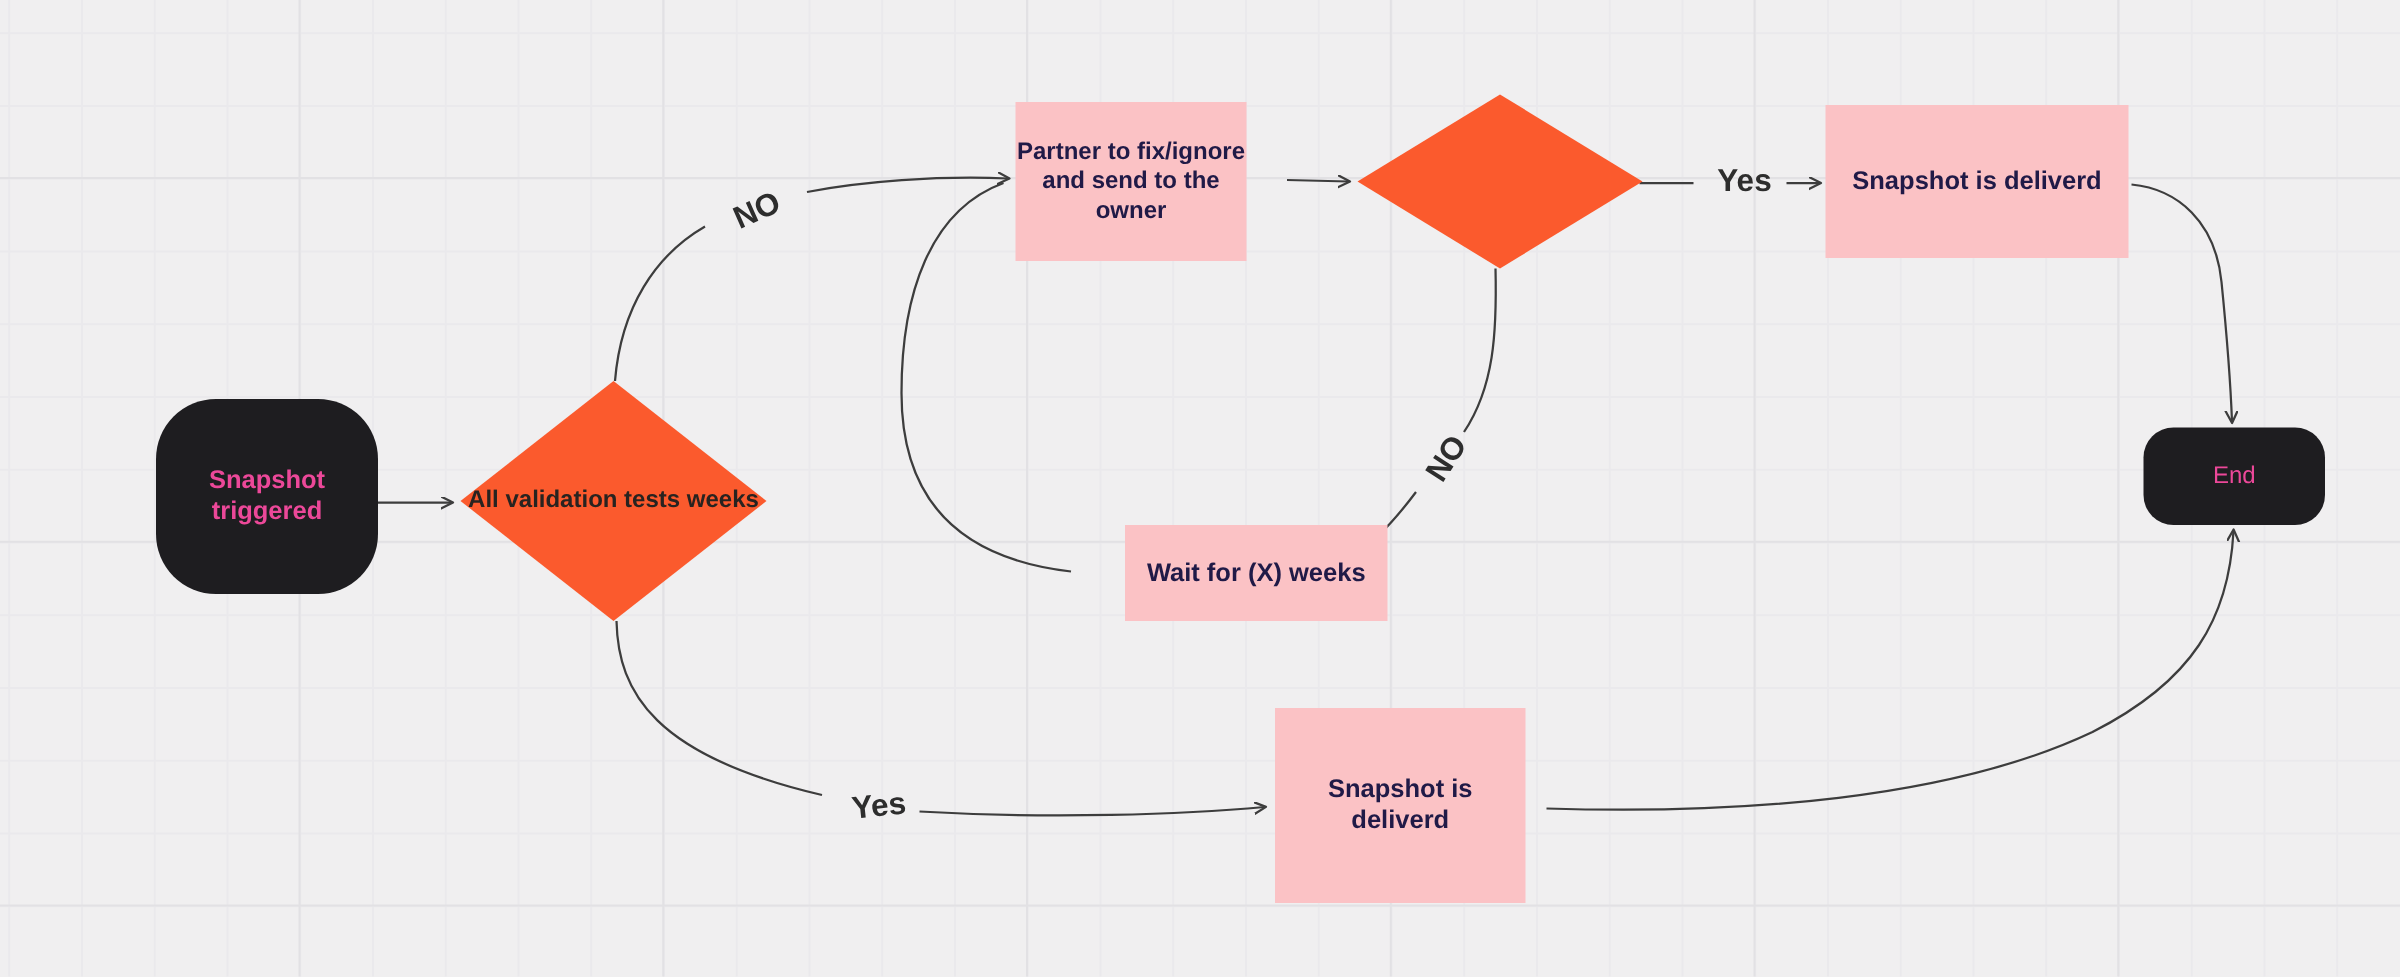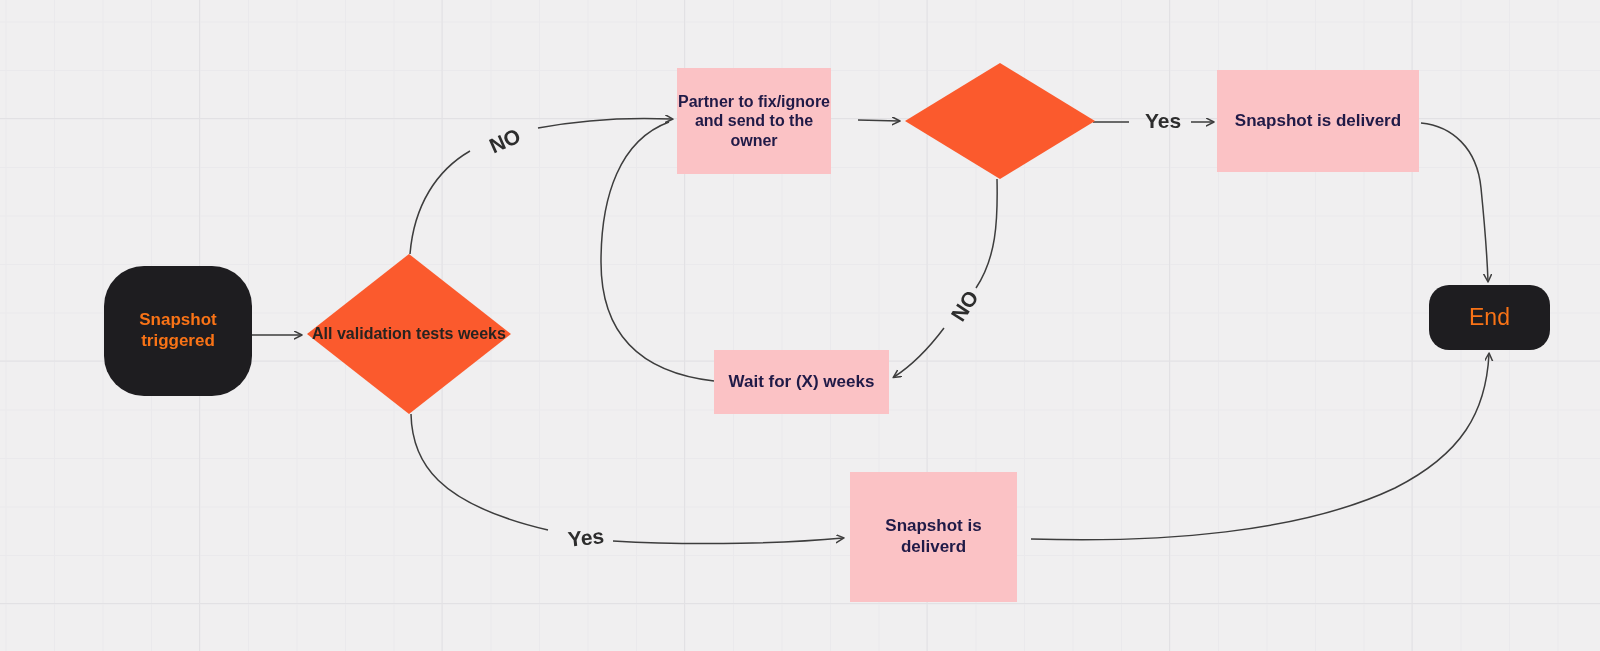--- a/index.html
+++ b/index.html
@@ -30,27 +30,27 @@
   }
   svg.edges{position:absolute;left:0;top:0;width:1600px;height:651px;}
   .node{
     position:absolute;
     display:flex;align-items:center;justify-content:center;
     text-align:center;
     font-weight:700;
     line-height:1.22;
   }
   .node span{white-space:pre-line;}
-  .shape-black{background:#1e1d20;color:#f97316;justify-content:center;}
+  .shape-black{background:#1e1d20;color:#ec4899;justify-content:center;}
   .shape-pink{background:#fbc2c5;color:#201a47;}
   .start-node{left:104px;top:266px;width:148px;height:130px;border-radius:40px;font-size:17px;}
-  .end-node{left:1429px;top:285px;width:121px;height:65px;border-radius:20px;font-size:23px;font-weight:400;}
+  .end-node{left:1429px;top:285px;width:121px;height:65px;border-radius:20px;font-size:16px;font-weight:400;}
   .partner-node{left:677px;top:68px;width:154px;height:106px;font-size:16px;}
   .delivered-top-node{left:1217px;top:70px;width:202px;height:102px;font-size:17px;}
-  .wait-node{left:714px;top:350px;width:175px;height:64px;font-size:17px;}
+  .wait-node{left:750px;top:350px;width:175px;height:64px;font-size:17px;}
   .delivered-bottom-node{left:850px;top:472px;width:167px;height:130px;font-size:17px;text-align:center;}
   .diamond-text{
     position:absolute;
     display:flex;align-items:center;justify-content:center;
     text-align:center;
     font-weight:700;font-size:16px;line-height:1.22;
     color:#282320;
     pointer-events:none;
   }
   .validation-text{left:307px;top:254px;width:204px;height:160px;}

